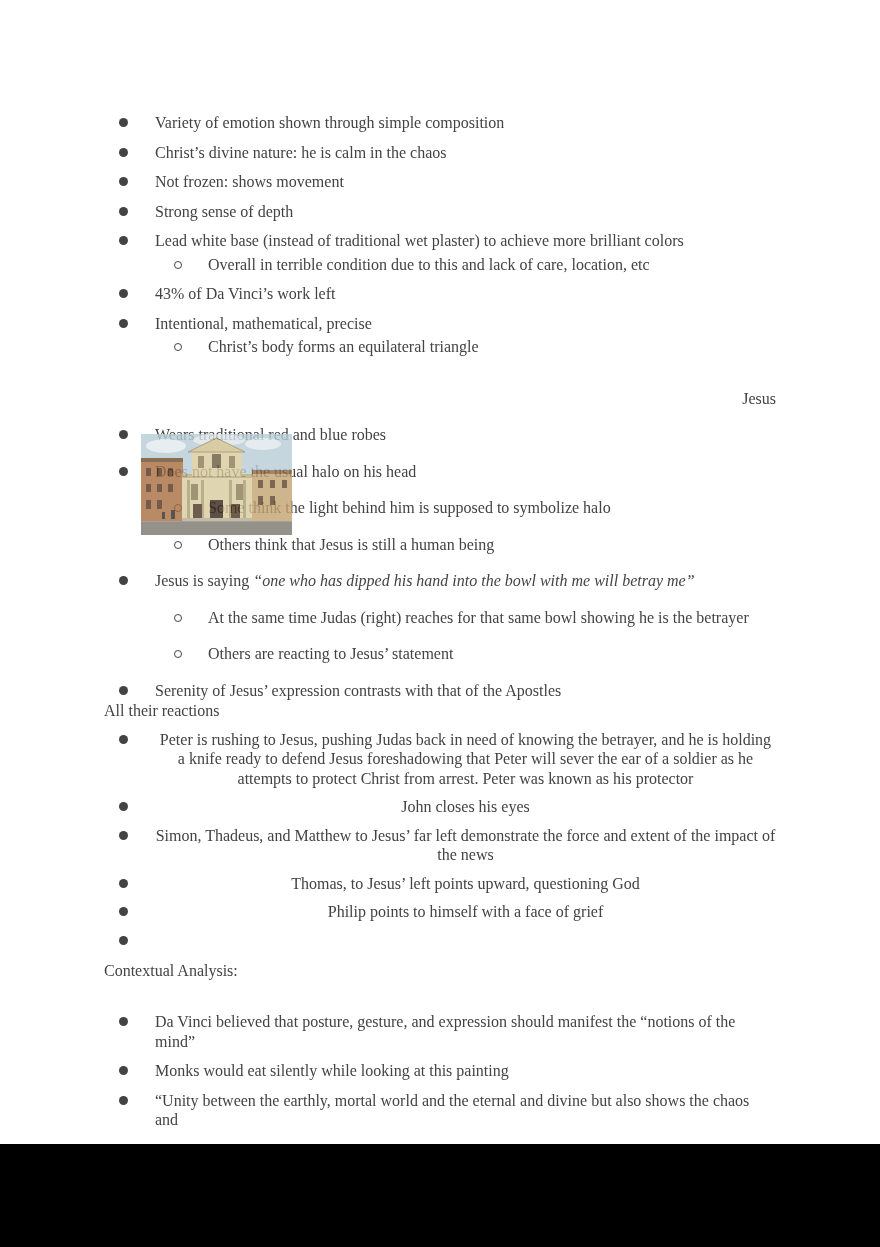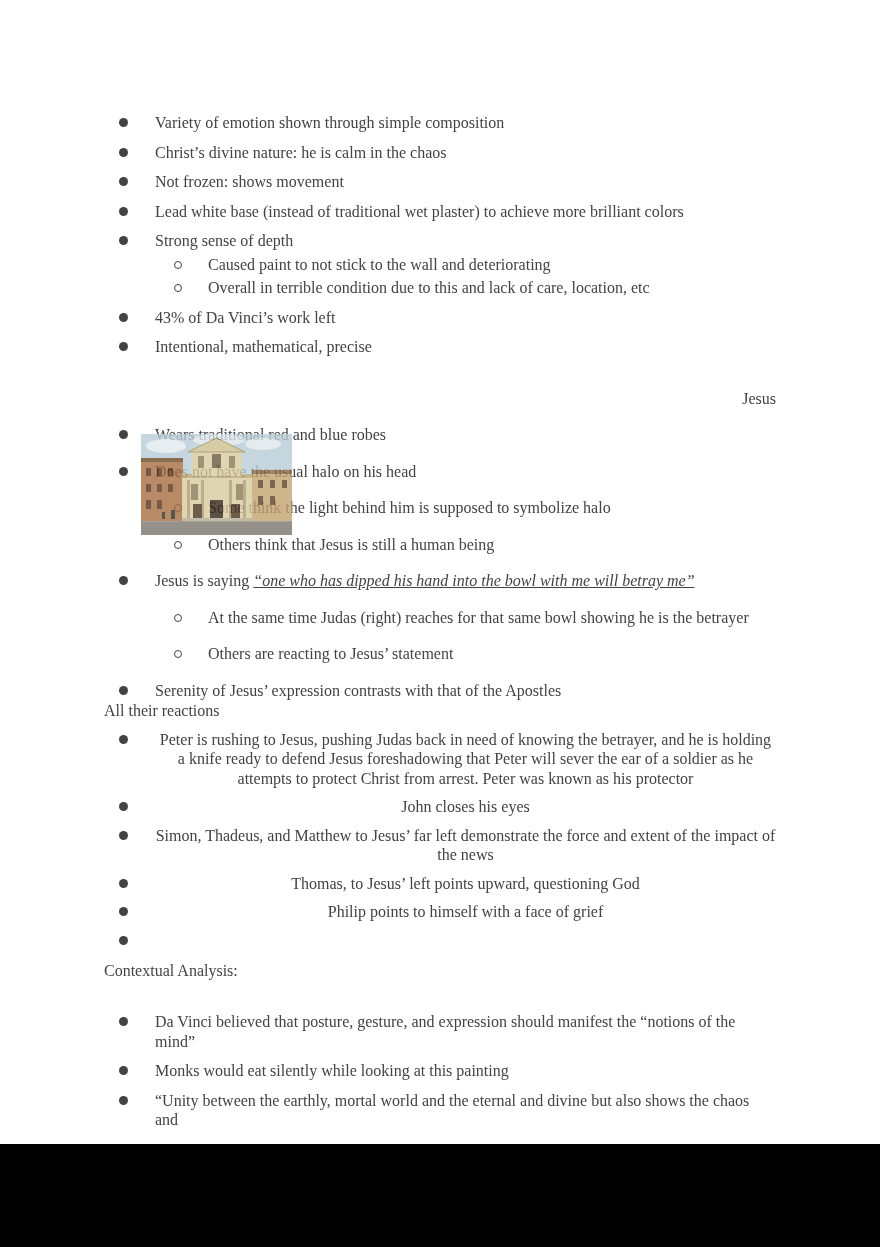--- a/index.html
+++ b/index.html
@@ -22,47 +22,47 @@
   
   .row.b1.g-analysis{margin-top:10px;}
   .row.b2.g-analysis{margin-top:4px;}
   .row.hrow.g-jesus{margin-top:32px;text-align:right;}
   .row.b1.g-jesus,.row.b2.g-jesus{margin-top:17px;}
   .row.hrow.g-reactions{margin-top:1px;}
   .row.b1.g-reactions{margin-top:9px;text-align:center;}
   .row.hrow.g-contextual{margin-top:39px;}
   .row.b1.g-contextual{margin-top:10px;}
   .row.b1.g-contextual.gap-top{margin-top:32px;}
-  .italic{font-style:italic;text-decoration:underline;}
+  .italic{font-style:italic;}
   
   .church{
     position:absolute;left:141px;top:434px;width:151px;height:101px;
     opacity:0.8;z-index:5;
   }
   .church svg{display:block;width:151px;height:101px;}
   
   .letterbox{
     position:absolute;left:0;top:1144px;width:880px;height:103px;background:#000000;
   }
 </style>
 </head>
 <body>
 
 <div class="page">
 
   <div class="content">
       <div class="row b1 g-analysis"><span class="marker"></span><span>Variety of emotion shown through simple composition</span></div>
       <div class="row b1 g-analysis"><span class="marker"></span><span>Christ’s divine nature: he is calm in the chaos</span></div>
       <div class="row b1 g-analysis"><span class="marker"></span><span>Not frozen: shows movement</span></div>
+      <div class="row b1 g-analysis"><span class="marker"></span><span>Strong sense of depth</span></div>
       <div class="row b1 g-analysis"><span class="marker"></span><span>Lead white base (instead of traditional wet plaster) to achieve more brilliant colors</span></div>
-      <div class="row b1 g-analysis"><span class="marker"></span><span>Strong sense of depth</span></div>
-      <div class="row b2 g-analysis"><span class="marker"></span><span>Caused paint to not stick to the wall and deteriorating</span></div>
       <div class="row b2 g-analysis"><span class="marker"></span><span>Overall in terrible condition due to this and lack of care, location, etc</span></div>
       <div class="row b1 g-analysis"><span class="marker"></span><span>43% of Da Vinci’s work left</span></div>
       <div class="row b1 g-analysis"><span class="marker"></span><span>Intentional, mathematical, precise</span></div>
+      <div class="row b2 g-analysis"><span class="marker"></span><span>Christ’s body forms an equilateral triangle</span></div>
       <div class="row hrow g-jesus"><span>Jesus</span></div>
       <div class="row b1 g-jesus"><span class="marker"></span><span>Wears traditional red and blue robes</span></div>
       <div class="row b1 g-jesus"><span class="marker"></span><span>Does not have the usual halo on his head</span></div>
       <div class="row b2 g-jesus"><span class="marker"></span><span>Some think the light behind him is supposed to symbolize halo</span></div>
       <div class="row b2 g-jesus"><span class="marker"></span><span>Others think that Jesus is still a human being</span></div>
       <div class="row b1 g-jesus"><span class="marker"></span><span><span>Jesus is saying </span><span class="italic">“one who has dipped his hand into the bowl with me will betray me”</span></span></div>
       <div class="row b2 g-jesus"><span class="marker"></span><span>At the same time Judas (right) reaches for that same bowl showing he is the betrayer</span></div>
       <div class="row b2 g-jesus"><span class="marker"></span><span>Others are reacting to Jesus’ statement</span></div>
       <div class="row b1 g-jesus"><span class="marker"></span><span>Serenity of Jesus’ expression contrasts with that of the Apostles</span></div>
       <div class="row hrow g-reactions"><span>All their reactions</span></div>

